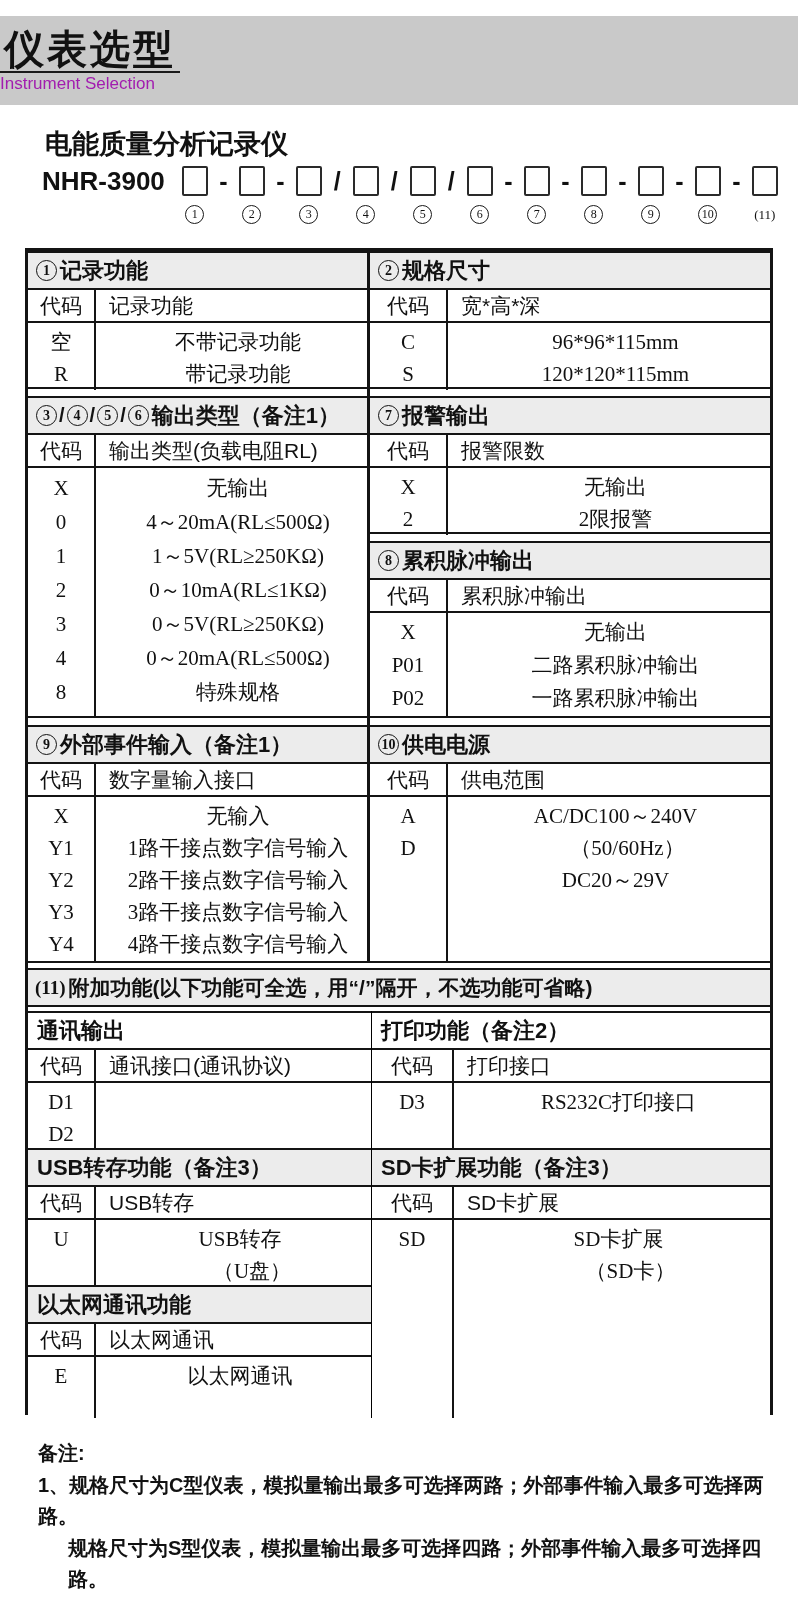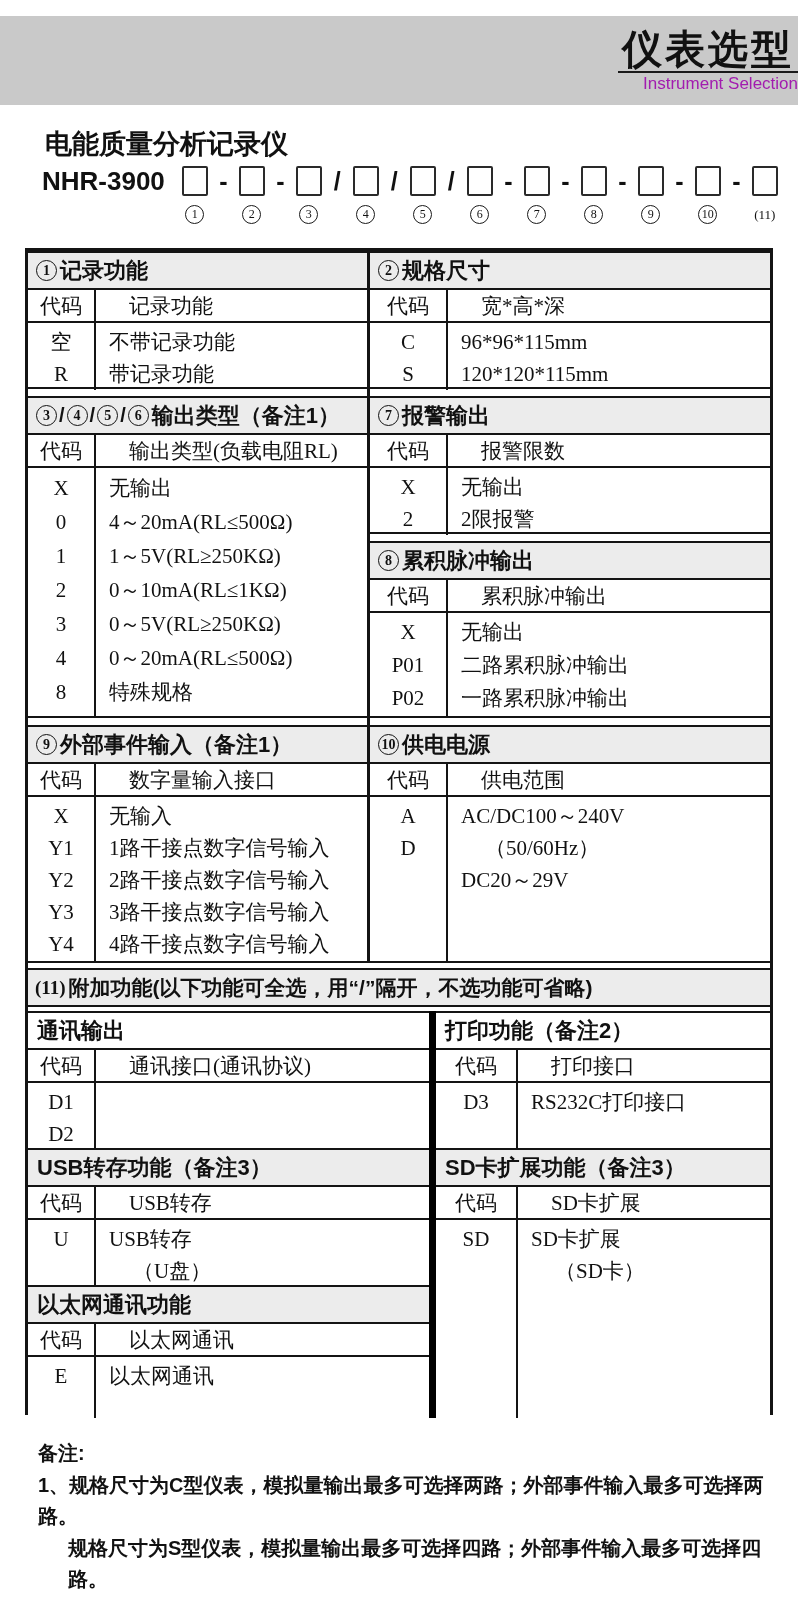--- a/index.html
+++ b/index.html
@@ -3,21 +3,21 @@
 <meta charset="utf-8">
 <style>
   * { margin:0; padding:0; box-sizing:border-box; }
   html,body { background:#fff; }
   .page { position:relative; width:798px; height:1600px; background:#ffffff;
           font-family:"Liberation Sans", sans-serif; color:#111; overflow:hidden; }
 
   
   .banner { position:absolute; left:0; top:16px; width:798px; height:89px;
             background:#c9c9c9; display:flex; flex-direction:column;
-            align-items:flex-end; justify-content:center; }
+            align-items:flex-start; justify-content:center; }
   .banner-title { font-size:40px; font-weight:bold; letter-spacing:3px;
                   line-height:1.05; border-bottom:2px solid #1a1a1a; padding:0 4px 1px; }
   .banner-sub { font-size:17px; color:#a21caf; margin-top:1px; }
 
   
   .product-title { position:absolute; left:45px; top:126px; font-size:27px; font-weight:bold; }
   .model-row { position:absolute; left:42px; top:166px; display:flex; align-items:flex-start; }
   .model-name { font-size:26px; font-weight:600; line-height:31px; margin-right:16px; }
   .pos-unit { display:flex; flex-direction:column; align-items:center; width:28px; }
   .model-box { width:26px; height:30px; border:2px solid #2a2a2a; border-radius:2px; background:#fff; }
@@ -29,47 +29,47 @@
 
   
   .model-table { position:absolute; left:25px; top:248px; width:748px; height:1167px;
                  border:3px solid #141414; background:#fff; }
   .tgroup { display:flex; width:100%; }
   .g1 { height:712px; margin-bottom:5px; }
   .g3 { height:407px; }
   .tcol { display:flex; flex-direction:column; }
   .g1 .tcol-left  { width:342px; border-right:3px solid #141414; row-gap:7px; }
   .g1 .tcol-right { flex:1; row-gap:7px; }
-  .g3 .tcol-left  { width:408px; border-right:7px solid #000000; }
+  .g3 .tcol-left  { width:344px; border-right:1px solid #000000; }
   .g3 .tcol-right { flex:1; }
 
   .sec { display:flex; flex-direction:column; border-top:2px solid #141414;
          border-bottom:2px solid #141414; background:#fff; }
   .g3 .sec { border-bottom:0; }
   .sec-title { height:37px; flex:0 0 37px; background:#ececec; border-bottom:2px solid #141414;
                display:flex; align-items:center; padding-left:7px; font-size:22px; font-weight:bold; }
   .sec-title.white { background:#ffffff; }
   .circ { display:inline-flex; width:21px; height:21px; border:1.5px solid #111; border-radius:50%;
           align-items:center; justify-content:center; font-size:14px; font-weight:bold;
           font-family:"Liberation Serif", serif; margin:0 1px; flex:none; }
   .tsep { font-weight:bold; font-size:20px; margin:0 1px; }
   .ttext { margin-left:2px; white-space:nowrap; }
   .s11-title { font-size:21px; letter-spacing:0; }
   .s11-num { font-family:"Liberation Serif", serif; font-size:19px; margin-right:1px; }
 
   .thdr { height:33px; flex:0 0 33px; display:flex; border-bottom:2px solid #141414;
-          font-size:21px; font-family:Liberation Serif, serif;gap:20px; }
+          font-size:21px; font-family:Liberation Sans, sans-serif; }
   .hcode { border-right:2px solid #141414; display:flex; align-items:center;
            justify-content:center; flex:none; }
   .hdesc { flex:1; display:flex; align-items:center; padding-left:13px; white-space:nowrap; }
 
   .tbody { flex:1; display:flex; font-family:"Liberation Serif", serif; font-size:21px; }
   .bcodes { display:flex; flex-direction:column; align-items:center;
             border-right:2px solid #141414; flex:none; padding-top:3px; }
-  .bdescs { display:flex; flex-direction:column; flex:1; padding:3px 0 0 13px; }
+  .bdescs { display:flex; flex-direction:column; flex:1; padding:3px 0 0 13px;align-items:center; }
   .bcode, .bdesc { line-height:32px; white-space:nowrap; }
   .lh33 .bcode, .lh33 .bdesc { line-height:33px; }
   .lh34 .bcode, .lh34 .bdesc { line-height:34px; }
   .bdesc.indent { padding-left:24px; }
   .cw70 { width:68px; } .cw78 { width:78px; } .cw82 { width:82px; }
 
   .sec-s11 { height:38px; margin-bottom:5px; }
 
   
   .notes { position:absolute; left:38px; top:1438px; width:730px;

